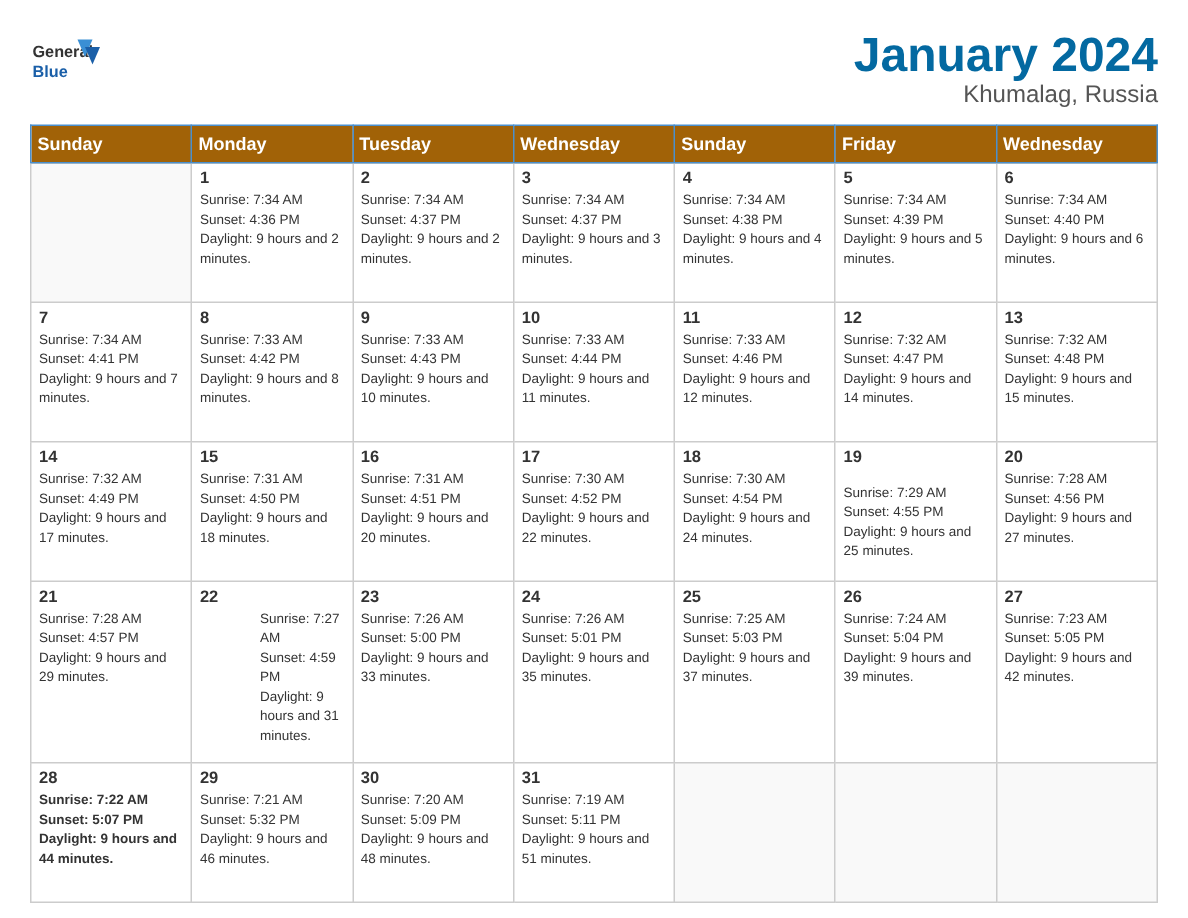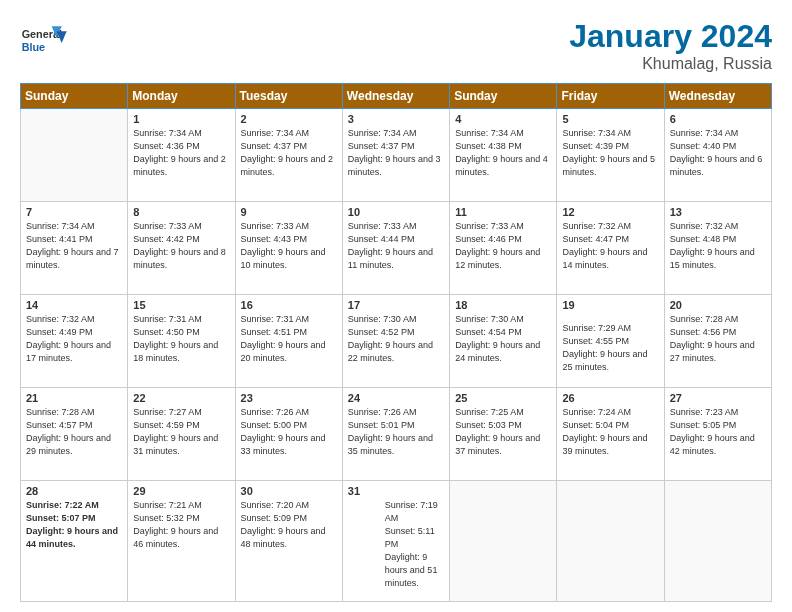--- a/index.html
+++ b/index.html
@@ -250,21 +250,21 @@
         </tr>
         <tr>
           <td>
             <span class="day-num">21</span>
             <div class="day-info" style="white-space: pre-line;">Sunrise: 7:28 AM
 Sunset: 4:57 PM
 Daylight: 9 hours and 29 minutes.</div>
           </td>
           <td>
             <span class="day-num">22</span>
-            <div class="day-info" style="white-space: pre-line;">Sunrise: 7:27 AM
+            <div class="day-info" style="white-space: pre-line; margin-left: 40px;">Sunrise: 7:27 AM
 Sunset: 4:59 PM
 Daylight: 9 hours and 31 minutes.</div>
           </td>
           <td>
             <span class="day-num">23</span>
             <div class="day-info" style="white-space: pre-line;">Sunrise: 7:26 AM
 Sunset: 5:00 PM
 Daylight: 9 hours and 33 minutes.</div>
           </td>
           <td>
@@ -306,21 +306,21 @@
 Daylight: 9 hours and 46 minutes.</div>
           </td>
           <td>
             <span class="day-num">30</span>
             <div class="day-info" style="white-space: pre-line;">Sunrise: 7:20 AM
 Sunset: 5:09 PM
 Daylight: 9 hours and 48 minutes.</div>
           </td>
           <td>
             <span class="day-num">31</span>
-            <div class="day-info" style="white-space: pre-line; margin-left: 37px;">Sunrise: 7:19 AM
+            <div class="day-info" style="white-space: pre-line;">Sunrise: 7:19 AM
 Sunset: 5:11 PM
 Daylight: 9 hours and 51 minutes.</div>
           </td>
           <td class="empty"></td>
           <td class="empty"></td>
           <td class="empty"></td>
         </tr>
       </tbody>
   </table>
 </div>

